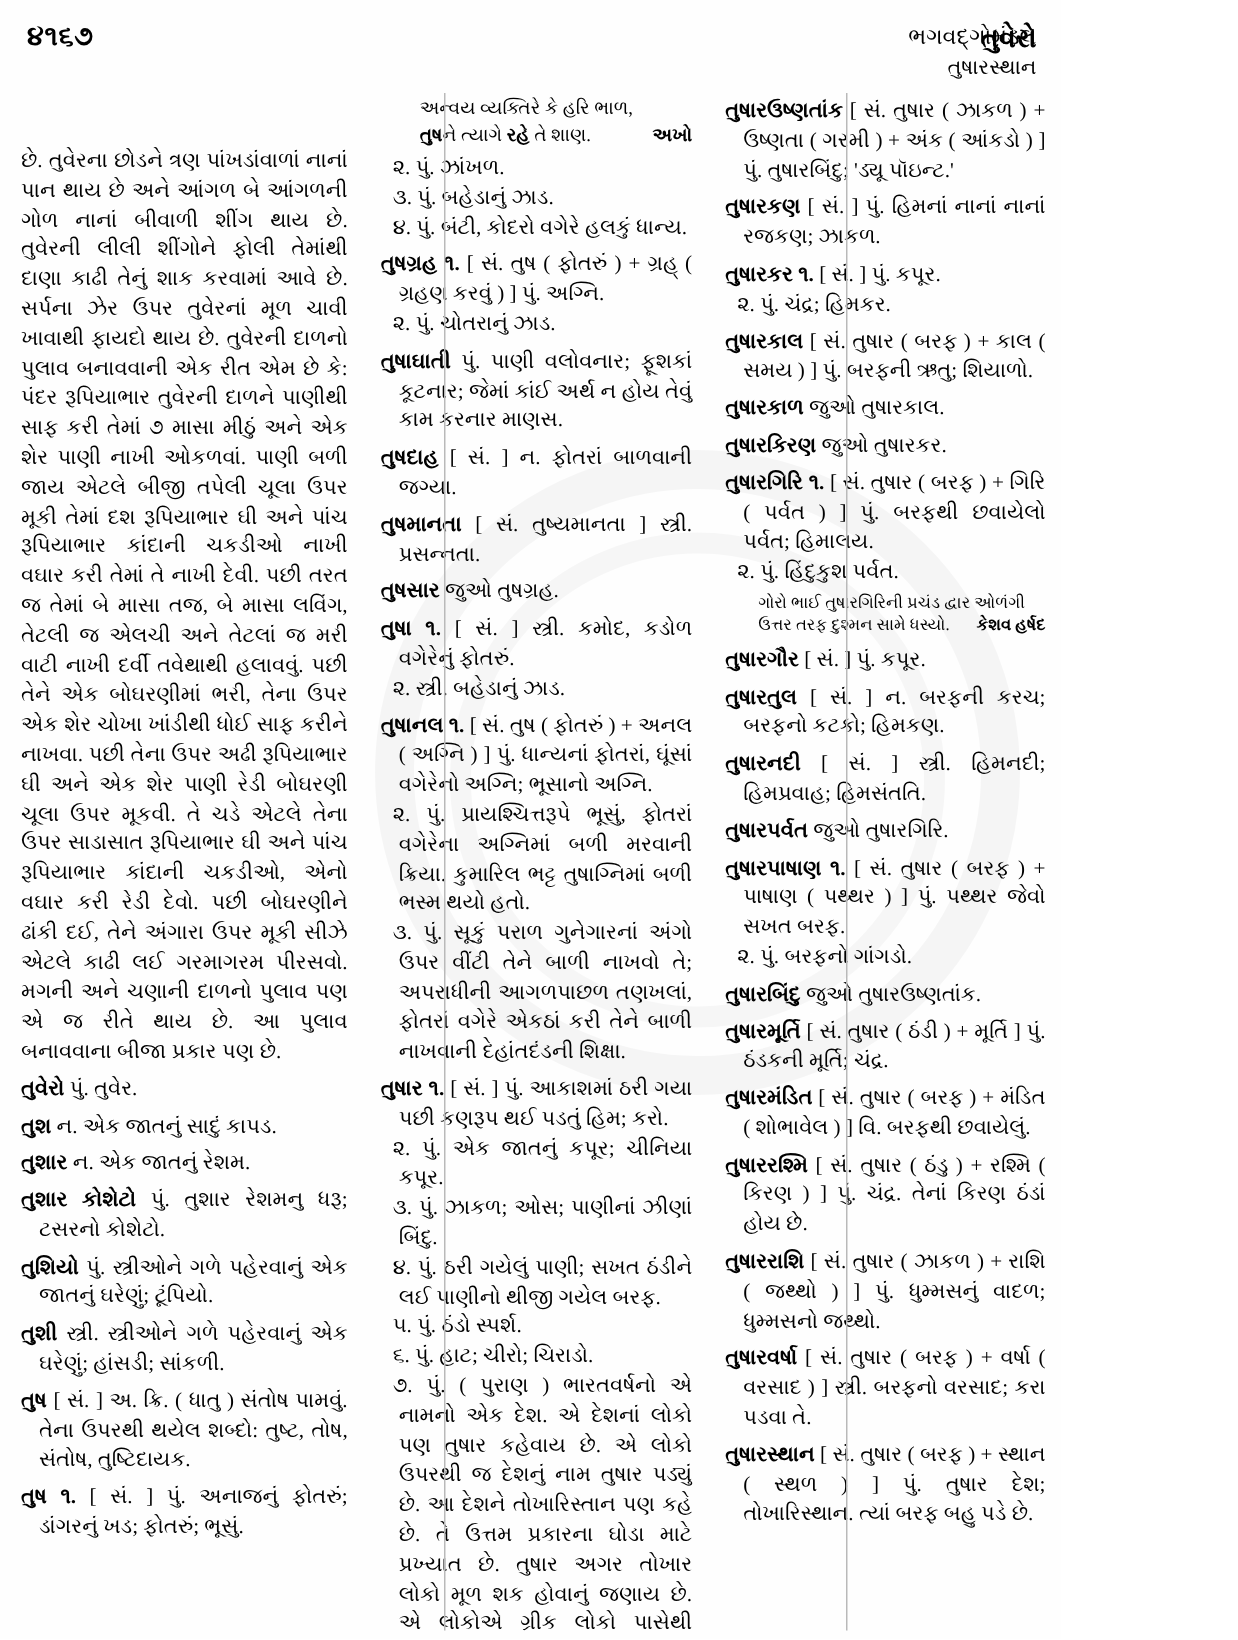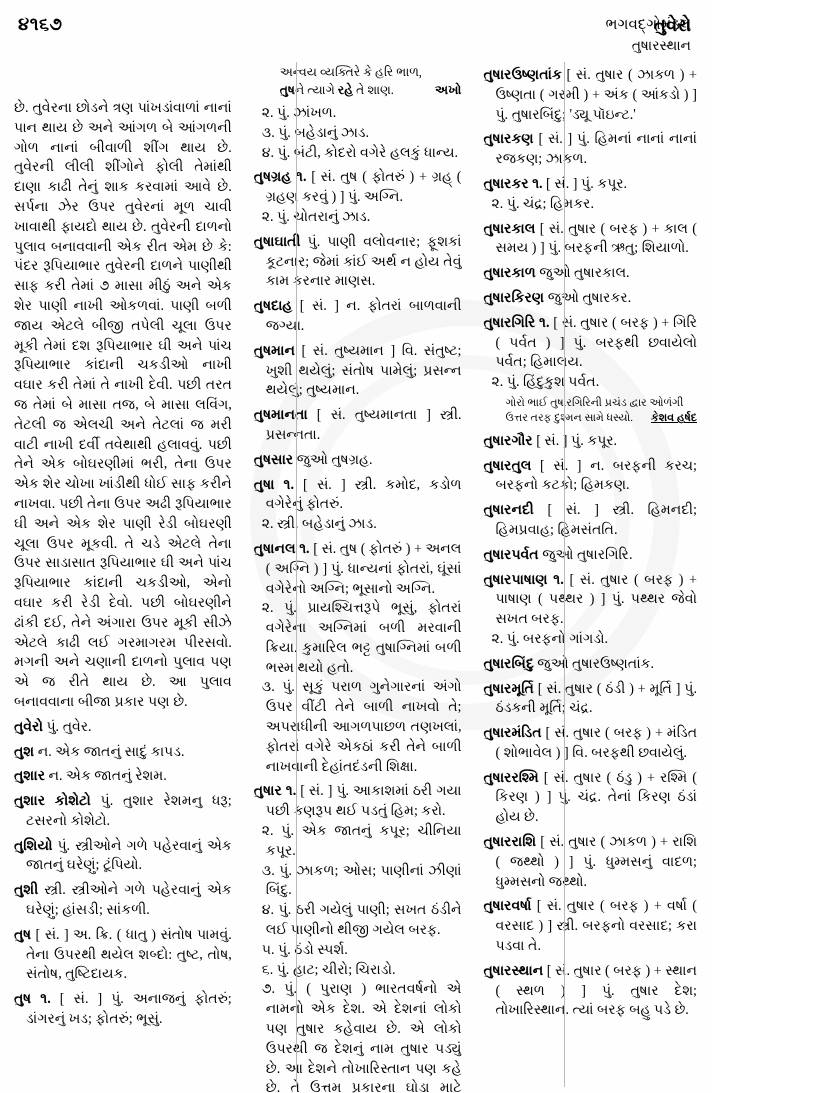--- a/index.html
+++ b/index.html
@@ -163,21 +163,20 @@
   }
   .citation {
     font-size: 11px;
     line-height: 1.4;
     margin: 3px 0 3px 0;
     padding-left: 22px;
   }
   .cite-src {
     float: right;
     font-weight: bold;
-    text-decoration: underline;
   }
   .clearfix::after { content: ""; display: block; clear: both; }
 </style>
 </head>
 <body>
 
 <div class="page">
 
   <div class="watermark"></div>
   <div class="watermark2"></div>
@@ -228,21 +227,20 @@
       <p class="sense">૩. પું. બહેડાનું ઝાડ.</p>
       <p class="sense">૪. પું. બંટી, કોદરો વગેરે હલકું ધાન્ય.</p>
 
       <p class="entry"><span class="hw">તુષગ્રહ ૧.</span><span> [ સં. તુષ ( ફોતરું ) + ગ્રહ્ ( ગ્રહણ કરવું ) ] પું. અગ્નિ.</span></p>
       <p class="sense">૨. પું. ચોતરાનું ઝાડ.</p>
 
       <p class="entry"><span class="hw">તુષાઘાતી</span><span> પું. પાણી વલોવનાર; ફૂશકાં કૂટનાર; જેમાં કાંઈ અર્થ ન હોય તેવું કામ કરનાર માણસ.</span></p>
 
       <p class="entry"><span class="hw">તુષદાહ</span><span> [ સં. ] ન. ફોતરાં બાળવાની જગ્યા.</span></p>
 
-      <p class="entry"><span class="hw">તુષમાન</span><span> [ સં. તુષ્યમાન ] વિ. સંતુષ્ટ; ખુશી થયેલું; સંતોષ પામેલું; પ્રસન્ન થયેલું; તુષ્યમાન.</span></p>
 
       <p class="entry"><span class="hw">તુષમાનતા</span><span> [ સં. તુષ્યમાનતા ] સ્ત્રી. પ્રસન્નતા.</span></p>
 
       <p class="entry"><span class="hw">તુષસાર</span><span> જુઓ તુષગ્રહ.</span></p>
 
       <p class="entry"><span class="hw">તુષા ૧.</span><span> [ સં. ] સ્ત્રી. કમોદ, કડોળ વગેરેનું ફોતરું.</span></p>
       <p class="sense">૨. સ્ત્રી. બહેડાનું ઝાડ.</p>
 
       <p class="entry"><span class="hw">તુષાનલ ૧.</span><span> [ સં. તુષ ( ફોતરું ) + અનલ ( અગ્નિ ) ] પું. ધાન્યનાં ફોતરાં, ઘૂંસાં વગેરેનો અગ્નિ; ભૂસાનો અગ્નિ.</span></p>
       <p class="sense">૨. પું. પ્રાયશ્ચિત્તરૂપે ભૂસું, ફોતરાં વગેરેના અગ્નિમાં બળી મરવાની ક્રિયા. કુમારિલ ભટ્ટ તુષાગ્નિમાં બળી ભસ્મ થયો હતો.</p>

